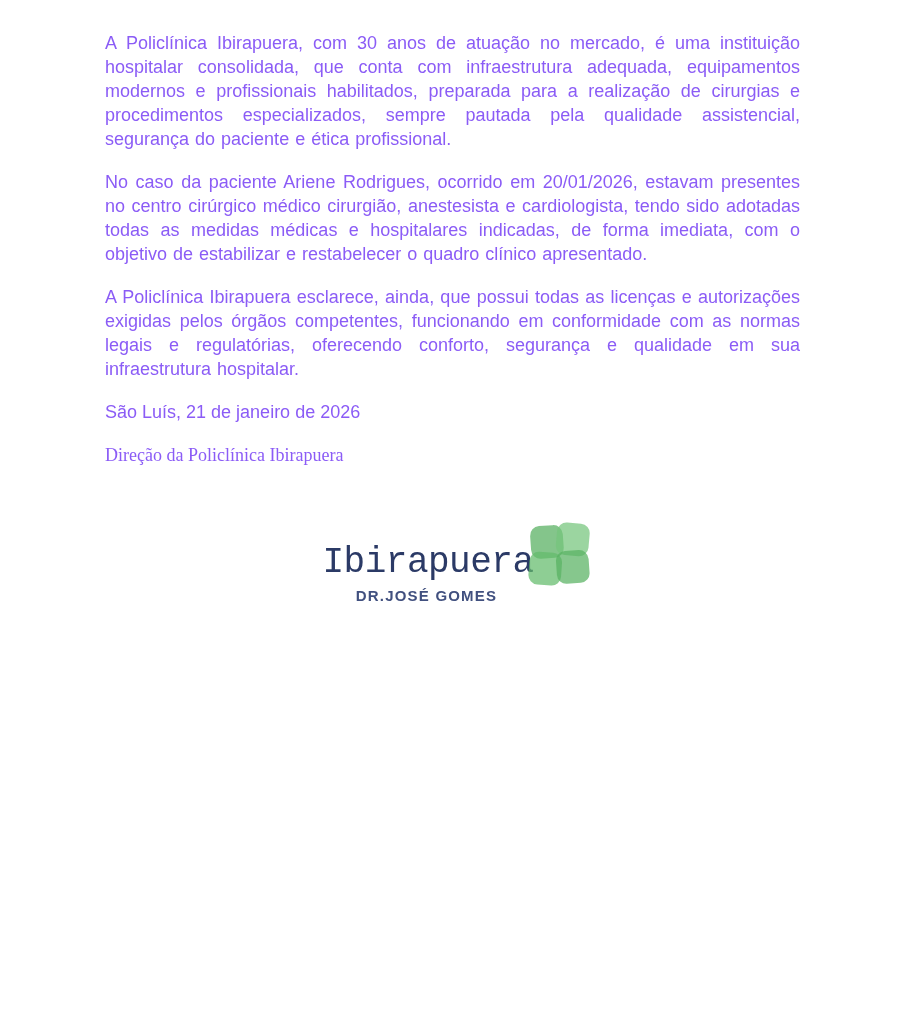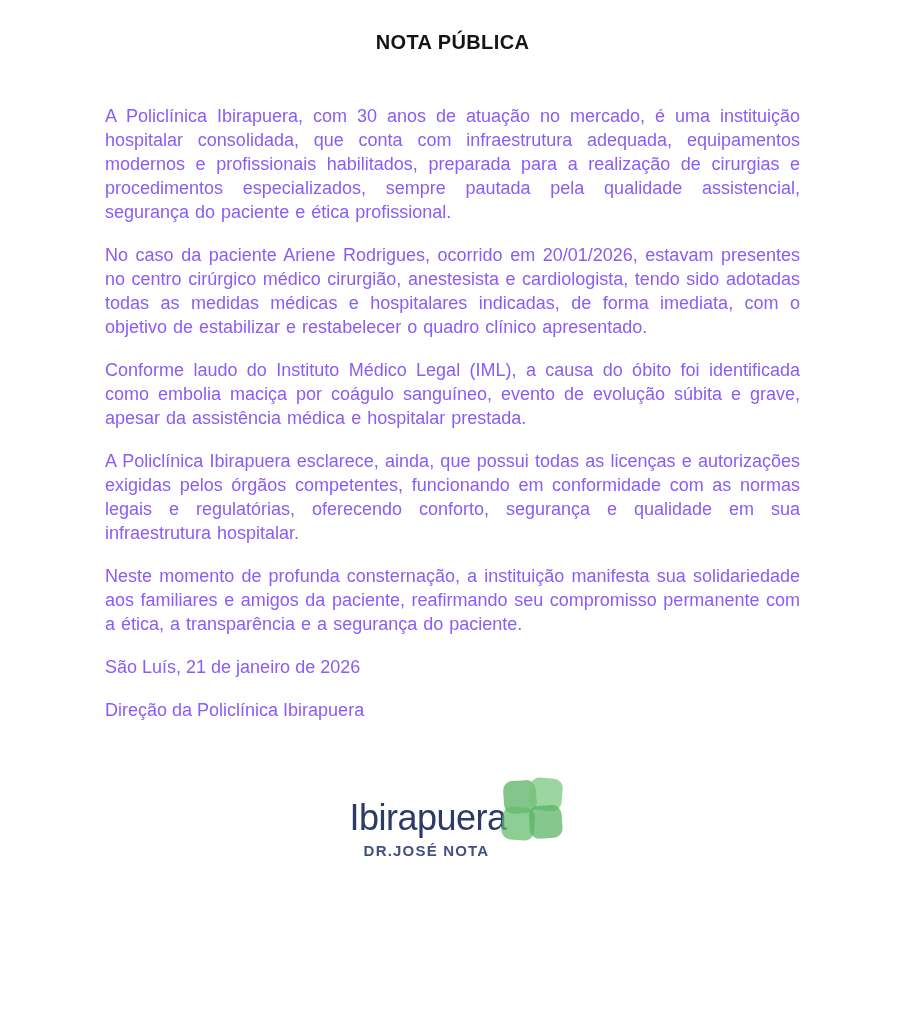--- a/index.html
+++ b/index.html
@@ -30,33 +30,33 @@
     line-height: 24px;
     text-align: justify;
     color: #8b5cf6;
     margin-bottom: 19px;
     word-spacing: 1px;
   }
   .doc-body p.align-right {
     text-align: left;
     word-spacing: normal;
   }
-  .sig-block { margin-top: 12px; }
+  .sig-block { margin-top: 12px; font-family: Liberation Serif, serif; }
   .logo {
     margin-top: 52px;
     text-align: center;
   }
   .logo-row {
     display: inline-flex;
     align-items: flex-end;
     justify-content: center;
     vertical-align: top;
   }
   .logo-wordmark {
-    font-family: Liberation Sans, sans-serif;
+    font-family: Liberation Mono, monospace;
     font-size: 36px;
     line-height: 1;
     letter-spacing: -0.5px;
     color: #2b3a66;
     padding-bottom: 4px;
     margin-left: 7px;
   }
   .logo-icon {
     width: 62px;
     height: 66px;
@@ -71,41 +71,38 @@
     color: #41507f;
     margin-top: 2px;
     transform: translateX(-26px);
   }
 </style>
 </head>
 <body>
 
 <div class="page">
 
-  <h1 class="doc-title">NOTA PÚBLICA</h1>
 
   <div class="doc-body">
     <p>A Policlínica Ibirapuera, com 30 anos de atuação no mercado, é uma instituição hospitalar consolidada, que conta com infraestrutura adequada, equipamentos modernos e profissionais habilitados, preparada para a realização de cirurgias e procedimentos especializados, sempre pautada pela qualidade assistencial, segurança do paciente e ética profissional.</p>
     <p>No caso da paciente Ariene Rodrigues, ocorrido em 20/01/2026, estavam presentes no centro cirúrgico médico cirurgião, anestesista e cardiologista, tendo sido adotadas todas as medidas médicas e hospitalares indicadas, de forma imediata, com o objetivo de estabilizar e restabelecer o quadro clínico apresentado.</p>
-    <p>Conforme laudo do Instituto Médico Legal (IML), a causa do óbito foi identificada como embolia maciça por coágulo sanguíneo, evento de evolução súbita e grave, apesar da assistência médica e hospitalar prestada.</p>
     <p>A Policlínica Ibirapuera esclarece, ainda, que possui todas as licenças e autorizações exigidas pelos órgãos competentes, funcionando em conformidade com as normas legais e regulatórias, oferecendo conforto, segurança e qualidade em sua infraestrutura hospitalar.</p>
-    <p>Neste momento de profunda consternação, a instituição manifesta sua solidariedade aos familiares e amigos da paciente, reafirmando seu compromisso permanente com a ética, a transparência e a segurança do paciente.</p>
 
     <p class="align-right">São Luís, 21 de janeiro de 2026</p>
     <p class="align-right sig-block">Direção da Policlínica Ibirapuera</p>
   </div>
 
   <div class="logo">
     <div class="logo-row">
       <span class="logo-wordmark">Ibirapuera</span>
       <svg class="logo-icon" viewBox="0 0 72 76" xmlns="http://www.w3.org/2000/svg">
         <g>
           <rect x="3" y="5" width="38" height="38" rx="11" fill="#54ae5e" fill-opacity="0.72" transform="rotate(-4 22 24)"></rect>
           <rect x="33" y="2" width="38" height="38" rx="11" fill="#74c57c" fill-opacity="0.72" transform="rotate(5 52 21)"></rect>
           <rect x="1" y="36" width="38" height="38" rx="11" fill="#63bb6b" fill-opacity="0.72" transform="rotate(4 20 55)"></rect>
           <rect x="33" y="34" width="38" height="38" rx="11" fill="#58b161" fill-opacity="0.72" transform="rotate(-4 52 53)"></rect>
         </g>
       </svg>
     </div>
-    <div class="logo-subtitle">DR.JOSÉ NOTA</div>
+    <div class="logo-subtitle">DR.JOSÉ GOMES</div>
   </div>
 
 </div>
 
 </body></html>

